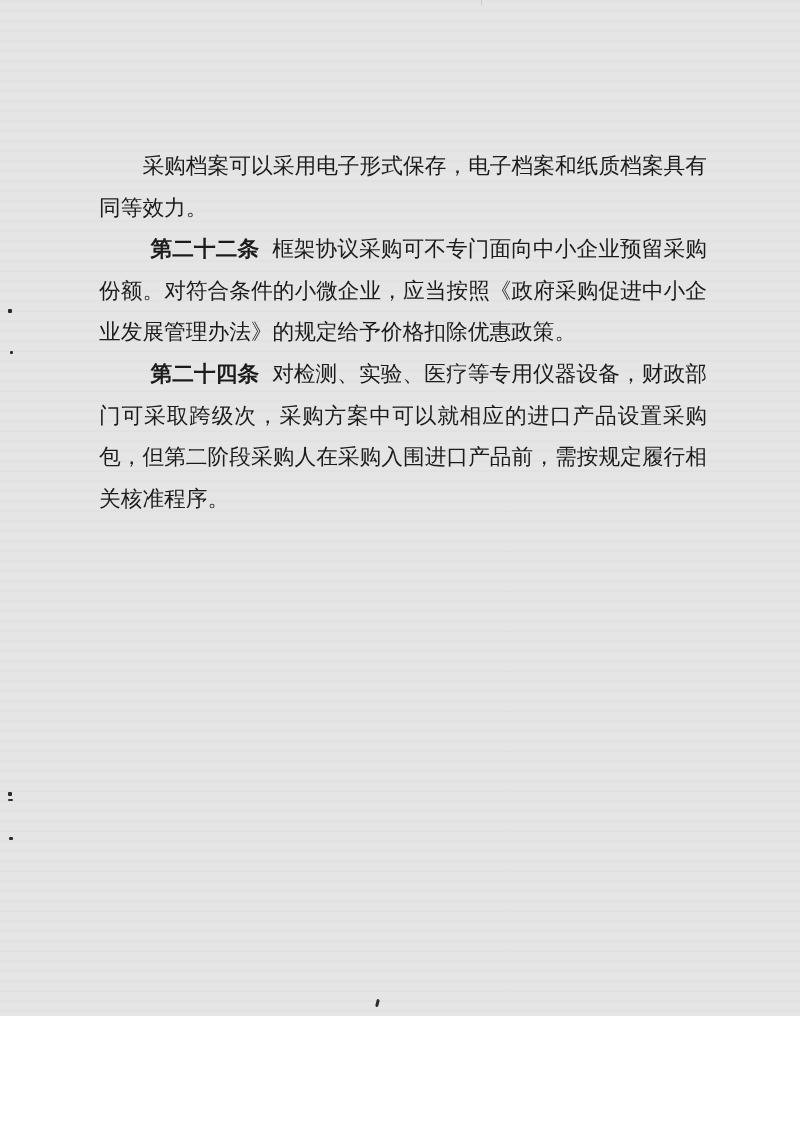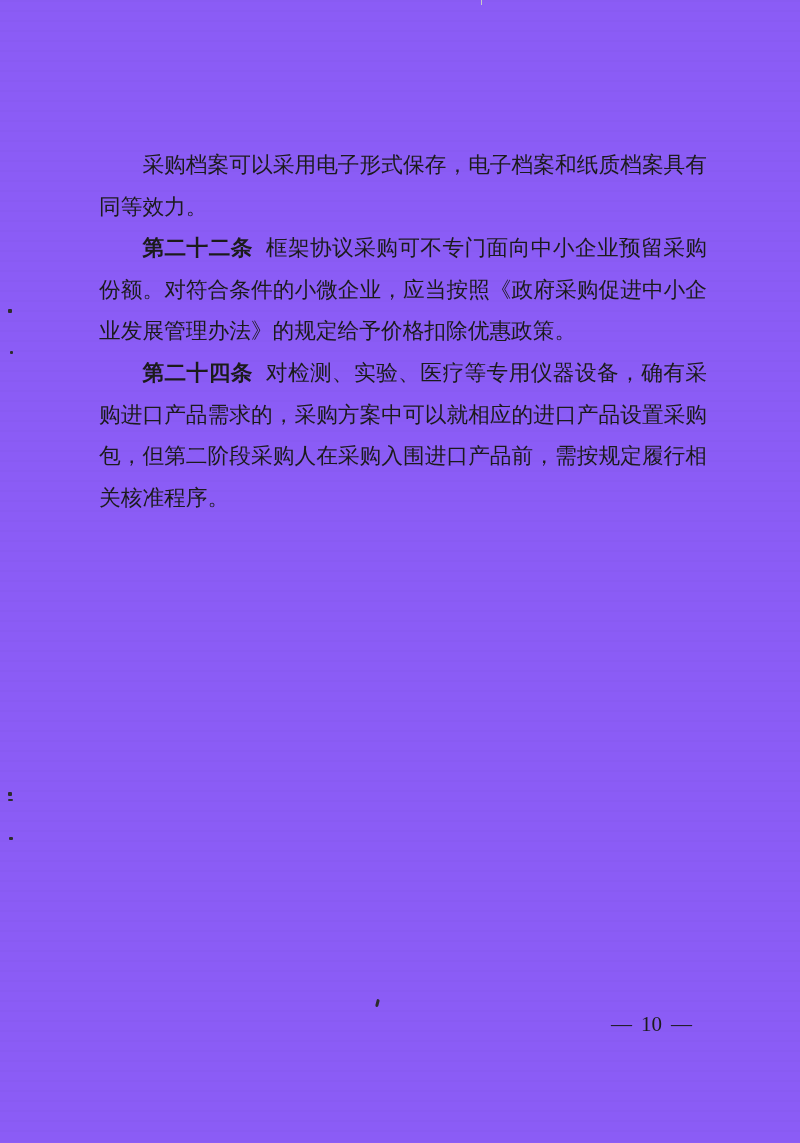--- a/index.html
+++ b/index.html
@@ -3,24 +3,24 @@
 <meta charset="utf-8">
 <style>
   html, body {
     margin: 0;
     padding: 0;
     background: #ffffff;
   }
   .sheet {
     position: relative;
     width: 800px;
-    height: 1143px;
-    background: #8b5cf6;
+    height: 1016px;
+    background: #e5e5e5;
     overflow: hidden;
-    font-family: Liberation Serif, serif;
+    font-family: Liberation Sans, sans-serif;
     color: #1b1b1b;
   }
   
   .scan-lines {
     position: absolute;
     inset: 0;
     background: repeating-linear-gradient(
       180deg,
       rgba(0,0,0,0.016) 0px,
       rgba(0,0,0,0.016) 2px,
@@ -38,20 +38,21 @@
     line-height: 41.6px;
     text-align: justify;
   }
   .para {
     margin: 0;
     text-indent: 43.4px;
   }
   .lead {
     font-weight: 700;
     margin-right: 13px;
+    margin-left: 8px;
   }
   .footer {
     position: absolute;
     left: 611px;
     top: 1012px;
     display: flex;
     align-items: center;
     gap: 9px;
     font-size: 21px;
     color: #1b1b1b;
@@ -92,21 +93,21 @@
 
   <div class="scan-lines"></div>
 
   <div class="body-text">
 
     <p class="para"><span>采购档案可以采用电子形式保存，电子档案和纸质档案具有同等效力。</span></p>
 
     <p class="para"><b class="lead">第二十二条</b><span>框架协议采购可不专门面向中小企业预留采购份额。对符合条件的小微企业，应当按照《政府采购促进中小企业发展管理办法》的规定给予价格扣除优惠政策。</span></p>
 
 
-    <p class="para"><b class="lead">第二十四条</b><span>对检测、实验、医疗等专用仪器设备，确有采购进口产品需求的，采购方案中可以就相应的进口产品设置采购包，但第二阶段采购人在采购入围进口产品前，需按规定履行相关核准程序。</span></p>
+    <p class="para"><b class="lead">第二十四条</b><span>对检测、实验、医疗等专用仪器设备，财政部门可采取跨级次，采购方案中可以就相应的进口产品设置采购包，但第二阶段采购人在采购入围进口产品前，需按规定履行相关核准程序。</span></p>
 
 
   </div>
 
   <div class="speck speck-1"></div>
   <div class="speck speck-2"></div>
   <div class="speck speck-3a"></div>
   <div class="speck speck-3b"></div>
   <div class="speck speck-4"></div>
 

